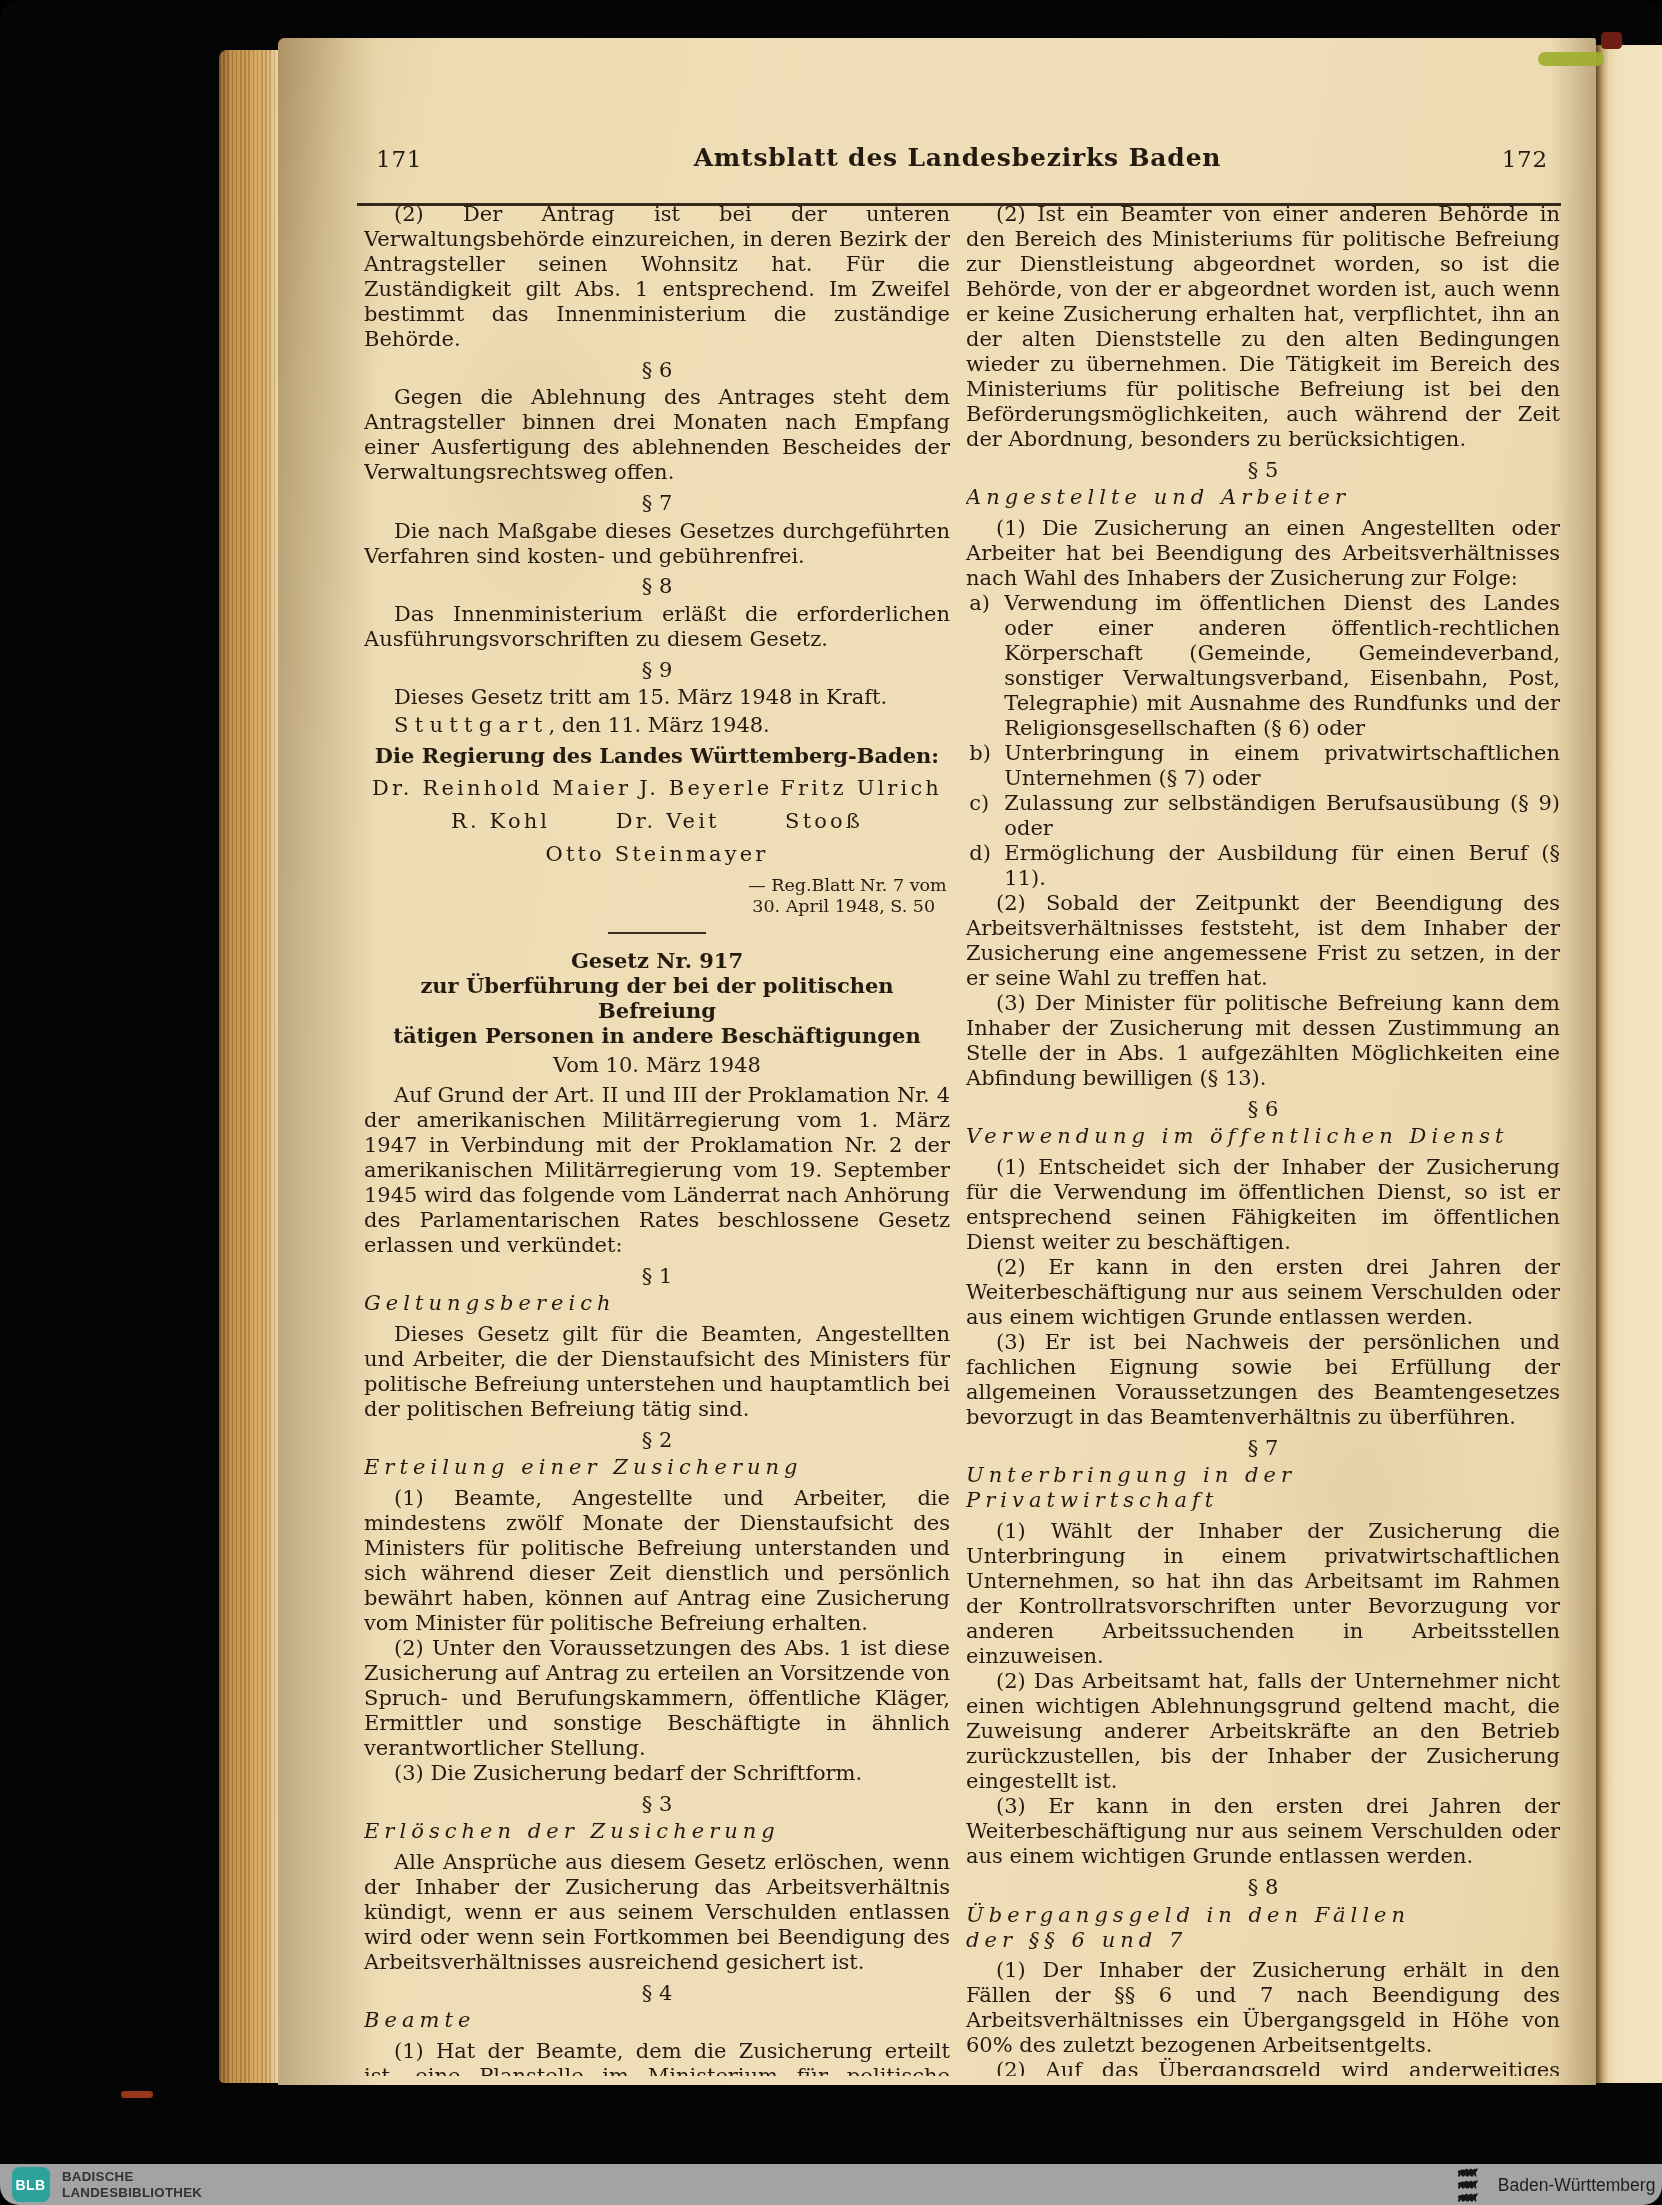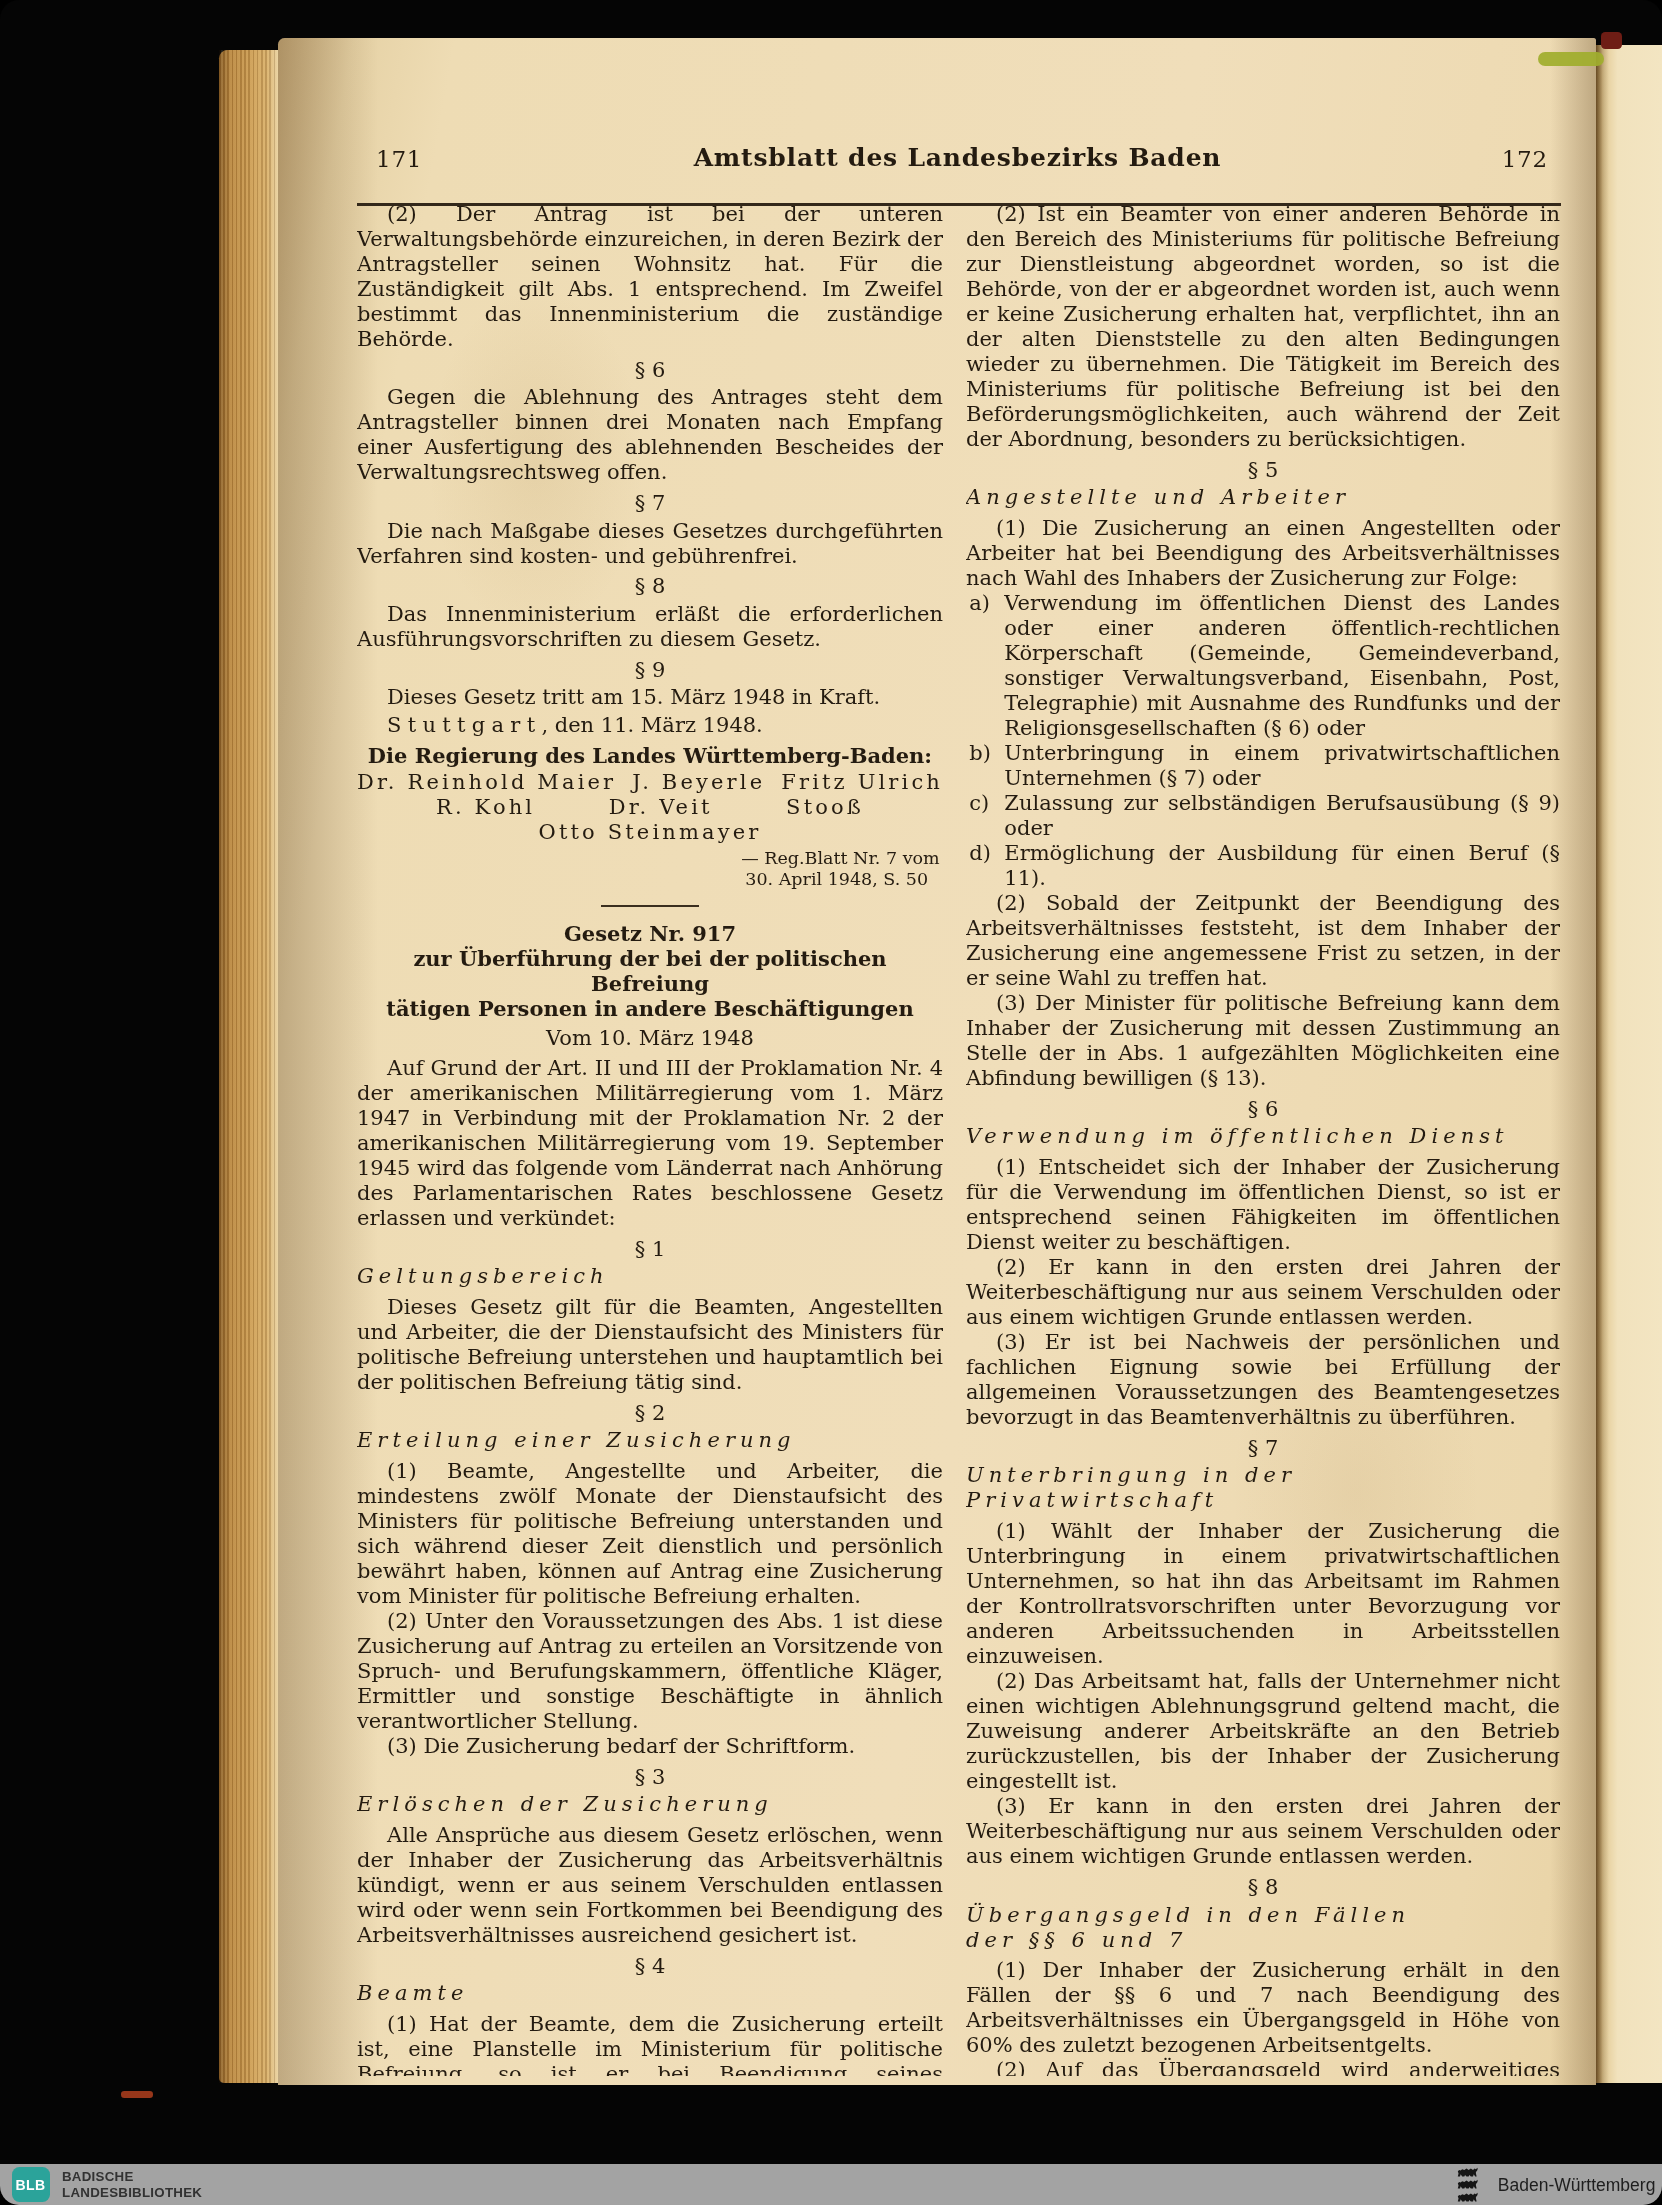--- a/index.html
+++ b/index.html
@@ -33,29 +33,29 @@
   .smudge-bottom{position:absolute;left:121px;top:2091px;width:32px;height:6.6px;background:#b0401e;border-radius:3.3px;opacity:.85;}
   
   .pg-num{position:absolute;top:108px;font-size:23px;letter-spacing:0.8px;}
   .pg-left{left:98px;}
   .pg-right{right:48px;}
   .head-title{position:absolute;left:79px;top:105px;width:1201px;text-align:center;
     font-size:25px;font-weight:bold;letter-spacing:0.8px;}
   .head-rule{position:absolute;left:79px;top:165px;width:1204px;height:2.5px;background:#33281a;}
   
   .col{position:absolute;top:164px;height:1874px;overflow:hidden;font-size:21px;line-height:25px;}
-  .col-left{left:79px;width:586px;}
+  .col-left{left:86px;width:586px;}
   .col-right{left:688px;width:594px;}
   .para{margin:0;text-align:justify;text-indent:30px;}
   .sign{text-align:center;margin:5.8px 0 2.5px;}
   .spaced{text-align:left;letter-spacing:.24em;margin:0 0 5.8px;font-style:italic;}
   .center-bold{text-align:center;font-weight:bold;margin:5px 0 1.7px;}
   .line-stuttgart{margin:3.3px 0 1.7px;}
   .spaced-word{letter-spacing:.30em;}
-  .sig-row{display:flex;justify-content:space-between;letter-spacing:.15em;margin:0;}
+  .sig-row{display:flex;justify-content:space-between;letter-spacing:.15em;margin:8px;}
   .sig-row.mid{padding:0 79px;}
   .sig-row.center{justify-content:center;}
   .ref{font-size:17.5px;line-height:21px;text-align:right;margin:3.3px 3.3px 0 0;}
   .ref .l2{padding-right:11.6px;}
   .midrule{width:98px;height:0;border-top:2.5px solid #3a2e1e;margin:15px auto 13.3px;}
   .law-title{margin:6.6px 0 5px;}
   .law-title div{text-align:center;}
   .law-title .b{font-weight:bold;}
   .law-title .sub{margin-top:5px;}
   .list-item{display:flex;margin:0;}

